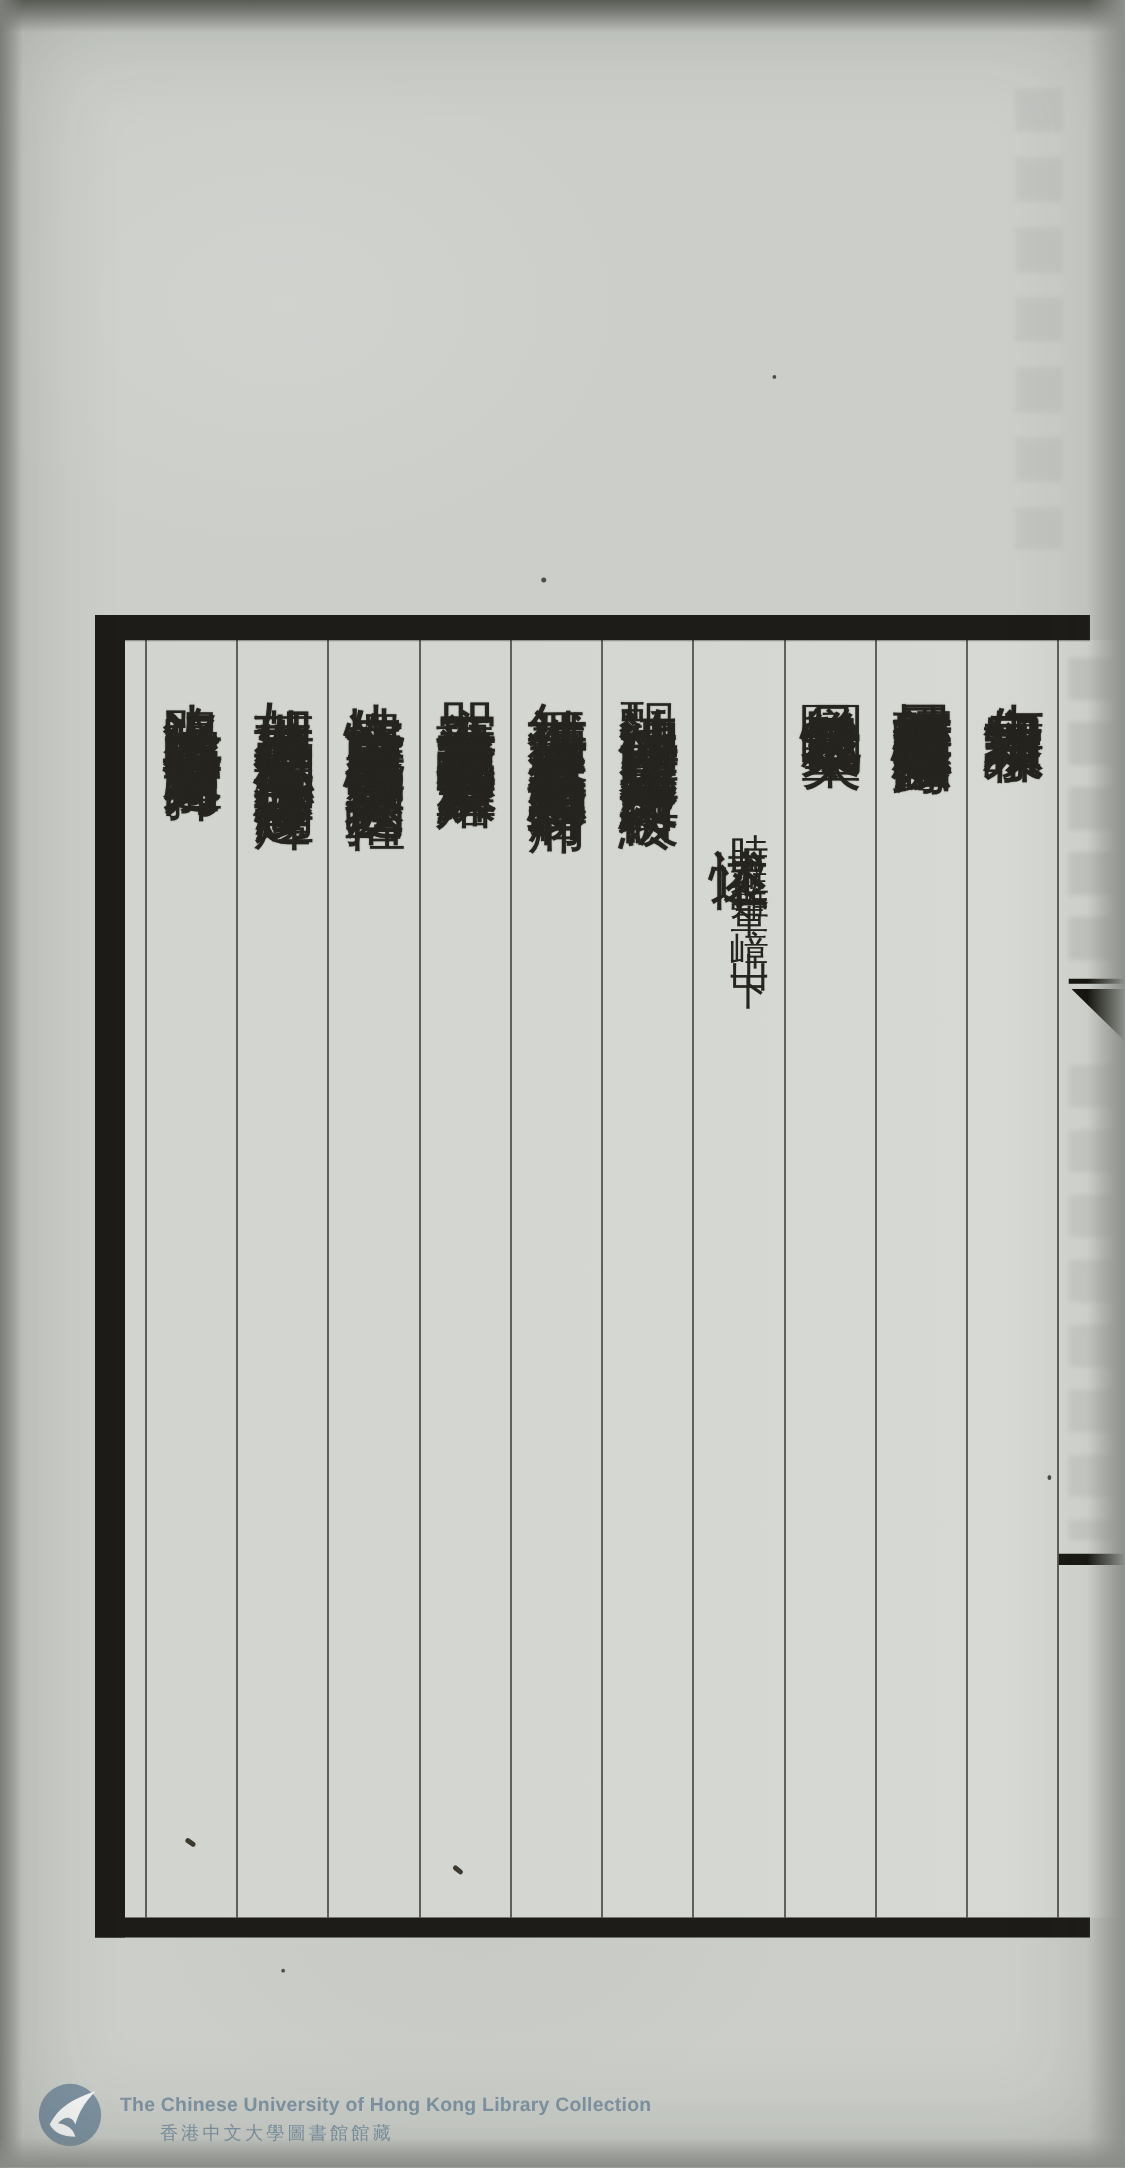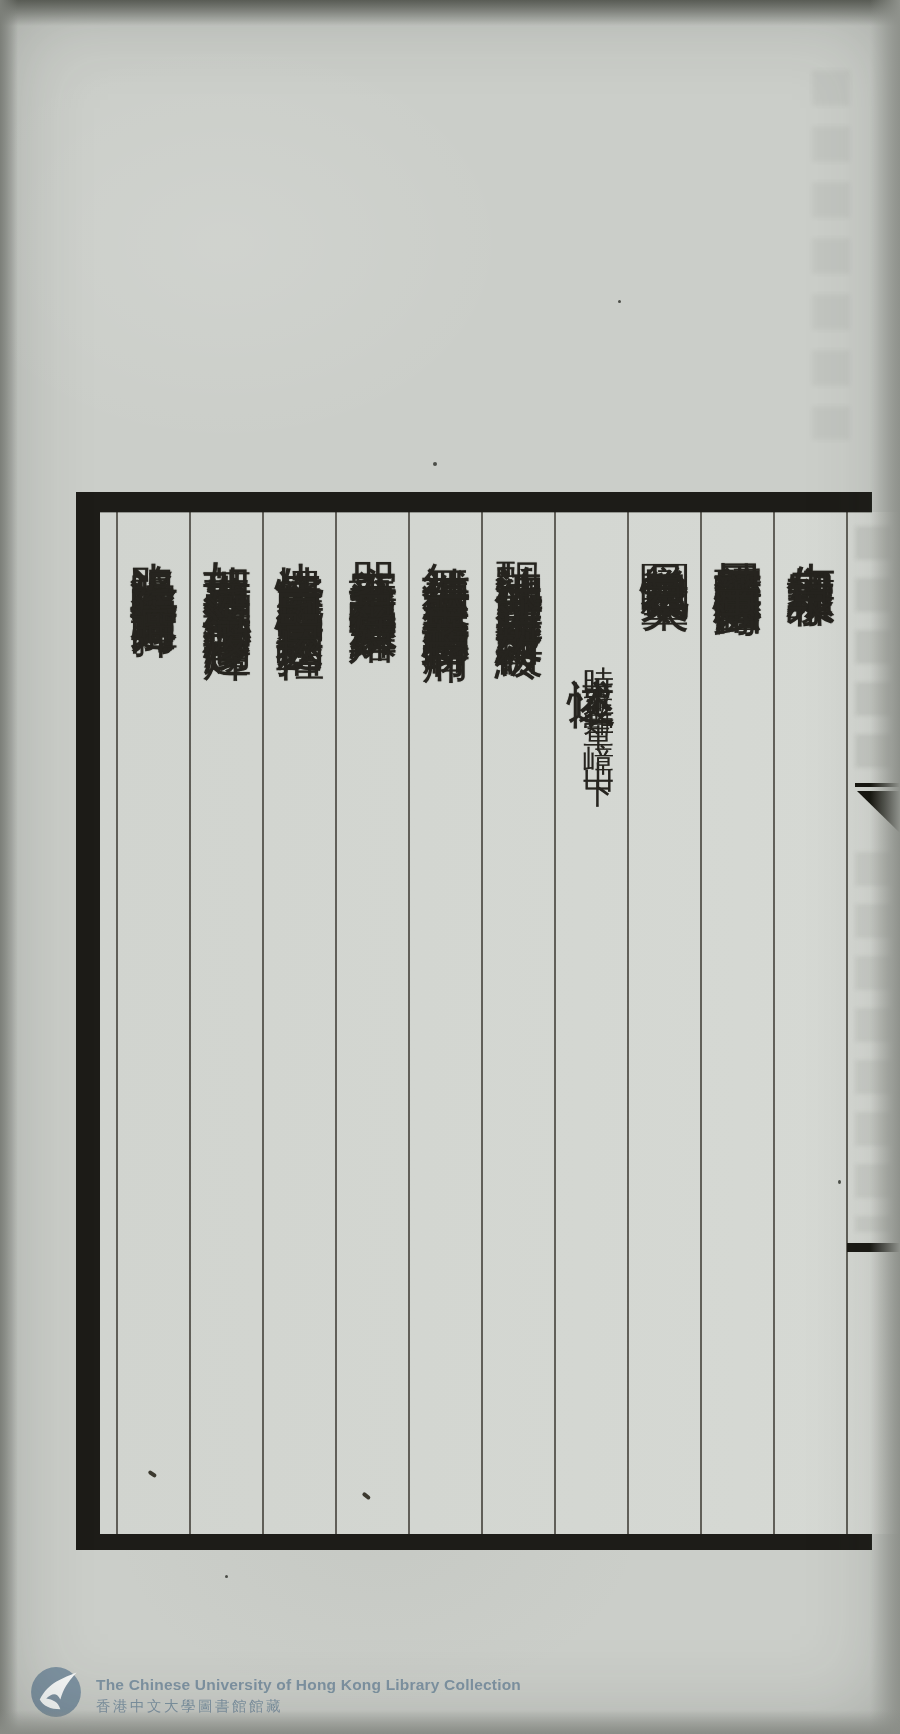--- a/index.html
+++ b/index.html
@@ -66,21 +66,21 @@
   .mark2{left:148px;top:1472px;transform:rotate(35deg);}
   .speck{position:absolute;border-radius:50%;background:#4c4e48;z-index:6;}
 
   
   .watermark{position:absolute;left:30px;top:1666px;display:flex;align-items:center;z-index:30;}
   .wm-logo{width:52px;height:52px;flex:0 0 auto;}
   .wm-text{margin-left:14px;padding-top:7px;}
   .wm-en{font-family:"Liberation Sans", sans-serif;font-weight:bold;font-size:15.5px;
     color:#7e93a2;letter-spacing:.2px;line-height:1.25;}
   .wm-zh{font-family:"DejaVu Serif", serif;font-size:14.5px;color:#7e93a2;
-    letter-spacing:2.5px;margin-top:2px;}
+    letter-spacing:2.5px;margin-top:2px;margin-left:32px;}
 </style>
 </head>
 <body>
 
 <div class="screen">
   <div class="mottle"></div>
   <div class="ghost-top"></div>
 
   <div class="frame-border fb-top"></div>
   <div class="frame-border fb-bottom"></div>

